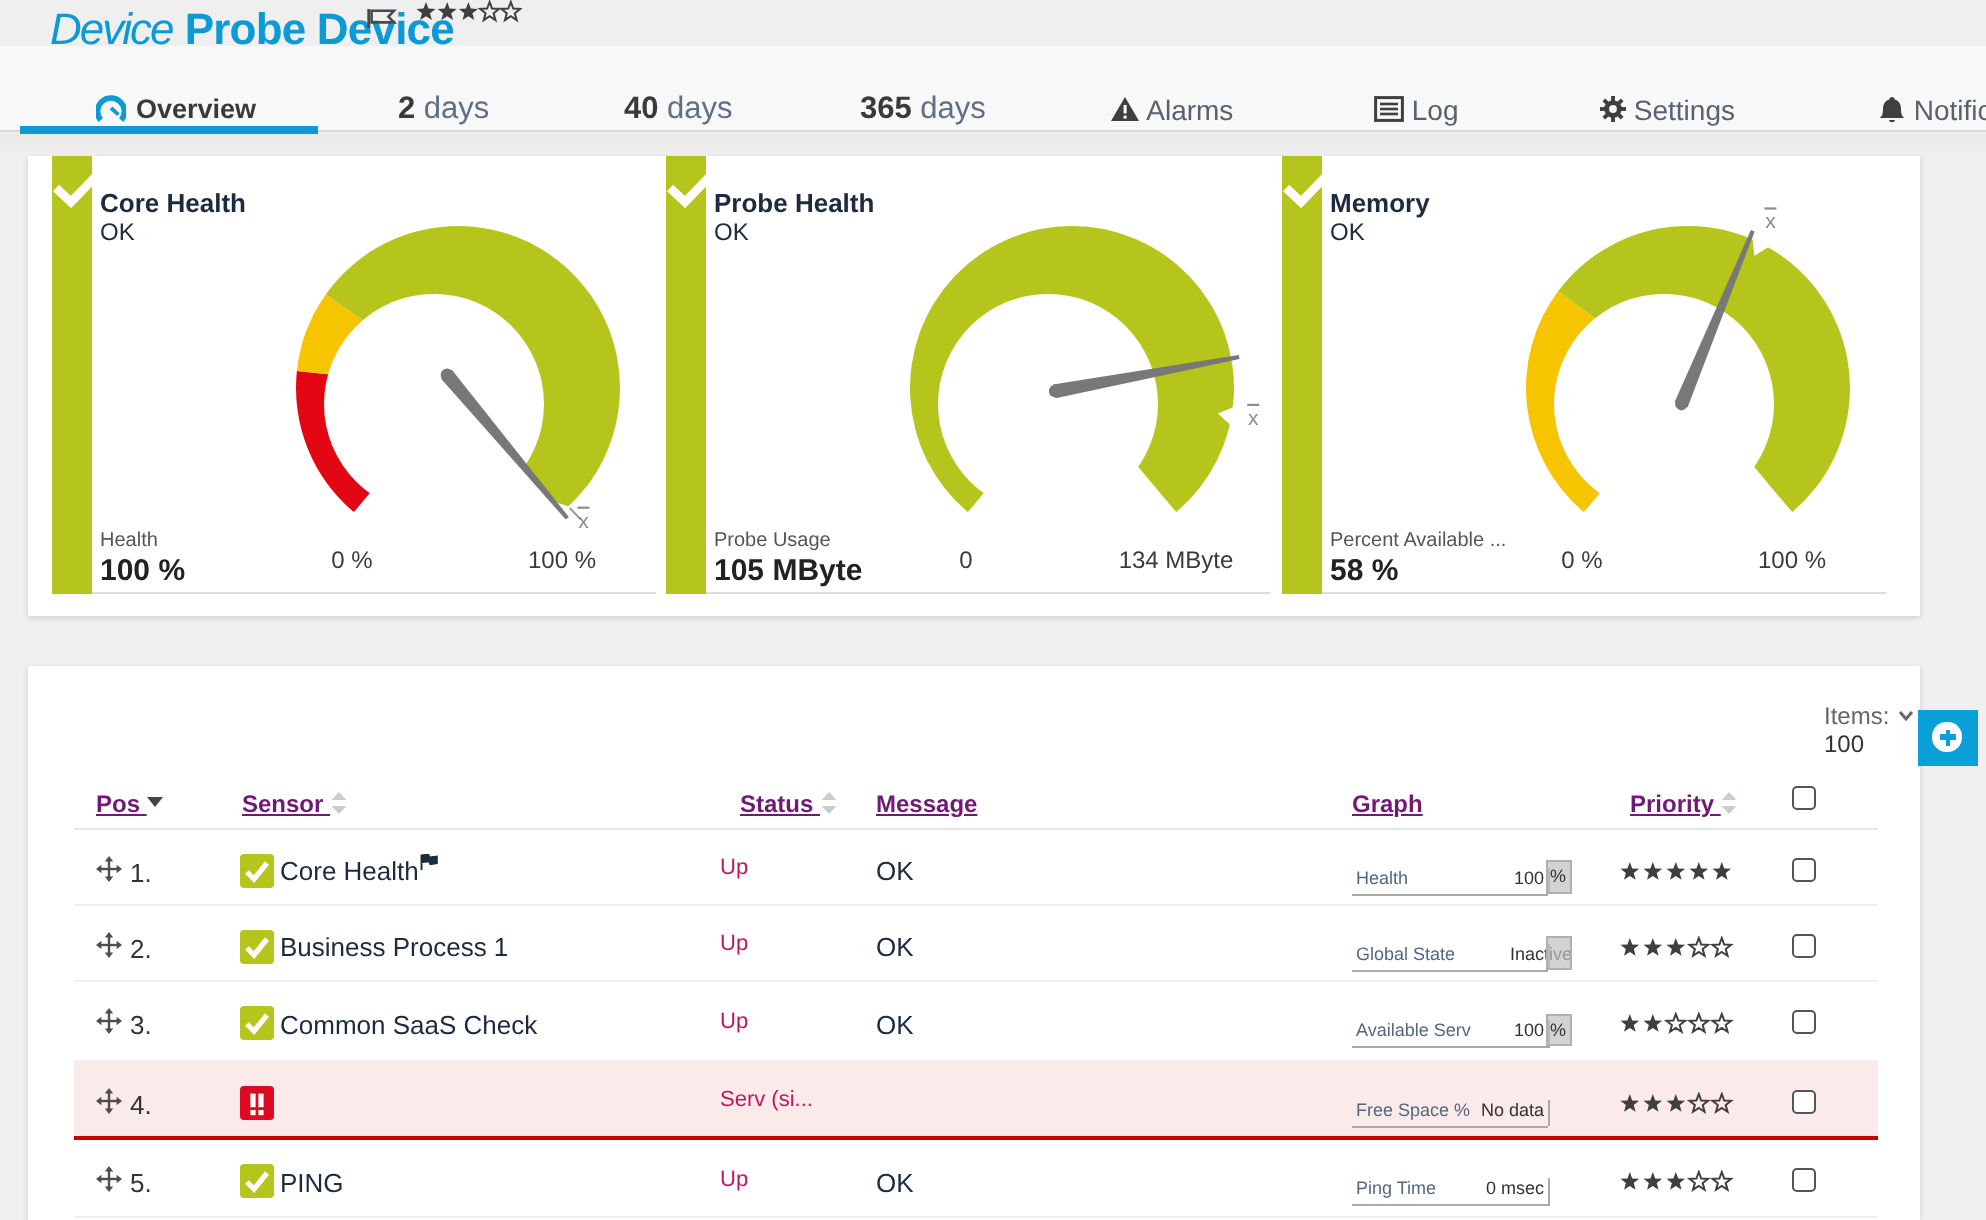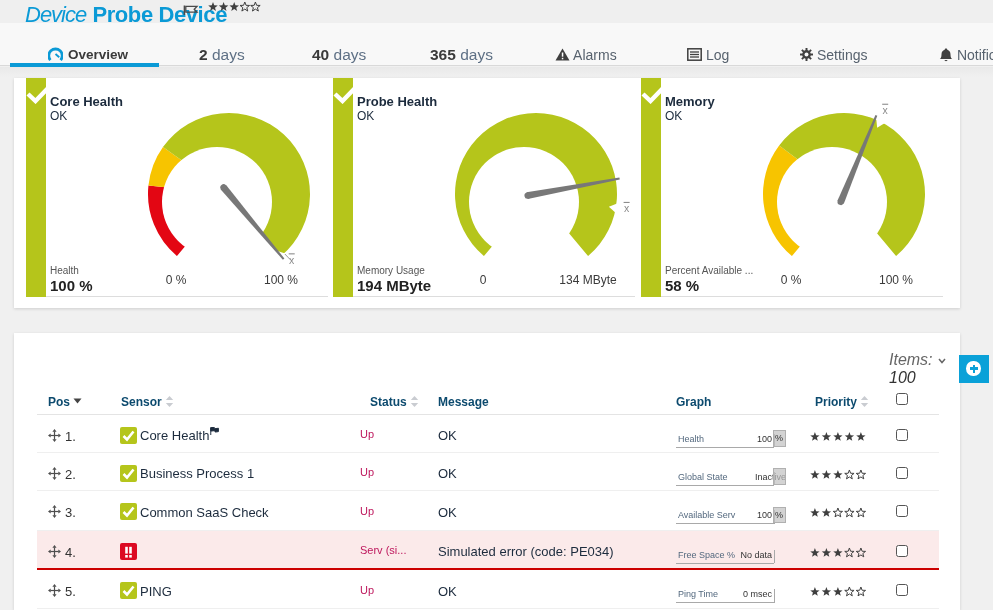--- a/index.html
+++ b/index.html
@@ -19,23 +19,23 @@
 .panel { position:absolute; top:0; width:302px; height:219px; border-bottom:1px solid #ddd; }
 .stripe { position:absolute; left:0; top:0; width:20px; height:219px; background:#b5c51b; }
 .pcheck { position:absolute; left:0px; top:4px; }
 .ptitle { position:absolute; left:24px; top:16px; font-size:13px; font-weight:700; color:#1c2b3d; }
 .psub { position:absolute; left:24px; top:31px; font-size:12px; color:#1c2b3d; }
 .gaugewrap { position:absolute; left:93px; top:6px; width:220px; height:220px; }
 .lblsmall { position:absolute; left:24px; top:187px; font-size:10px; color:#555; white-space:nowrap; }
 .lblbig { position:absolute; left:24px; top:199px; font-size:15px; font-weight:700; color:#222; }
 .scl { position:absolute; top:195px; font-size:12px; color:#3a3a3a; white-space:nowrap; transform:translateX(-50%); }
 .card2 { position:absolute; left:14px; top:333px; width:946px; height:277px; background:#fff; box-shadow:0 1px 3px rgba(0,0,0,0.14); }
-.items { position:absolute; left:875px; top:18px; font-size:16px; color:#666;font-style:italic; }
+.items { position:absolute; left:898px; top:18px; font-size:12px; color:#666; }
 .items b { color:#333; font-weight:400; }
-.th { position:absolute; top:62px; font-size:12px; font-weight:700; color:#0c4a6e; white-space:nowrap; }
+.th { position:absolute; top:62px; font-size:12px; font-weight:700; color:#701a75; white-space:nowrap;text-decoration:underline; }
 .theadline { position:absolute; left:23px; top:81px; width:902px; border-top:1px solid #e4e4e4; }
 .row { position:absolute; left:37px; width:902px; border-bottom:1px solid #efefef; background:#fff; }
 .row.err { background:#fbeaea; border-bottom:2px solid #cc0000; }
 .mv { position:absolute; left:11px; top:13px; }
 .rnum { position:absolute; left:28px; top:14px; font-size:13px; color:#333; }
 .sicon { position:absolute; left:83px; top:12px; width:17px; height:17px; background:#b5c51b; border-radius:2px; }
 .sicon.red { background:#dc0a23; color:#fff; font-size:11px; font-weight:700; text-align:center; line-height:17px; letter-spacing:0.5px; }
 .sname { position:absolute; left:103px; top:13.5px; font-size:13px; color:#1c2b3d; white-space:nowrap; }
 .rowflag { position:relative; top:-5px; left:1px; }
 .rstatus { position:absolute; left:323px; top:13.5px; font-size:11px; color:#be185d; }
@@ -152,22 +152,22 @@
             <circle cx="98.0" cy="118.0" r="55" fill="#ffffff"></circle>
             <polygon points="193.58,118.43 191.45,130.55 182.88,122.80" fill="#ffffff"></polygon>
             <g transform="rotate(-10.48 110.0 110.0)">
               <polygon points="101.0,106.5 195.0,109.0 195.0,111.0 101.0,113.5" fill="#787878"></polygon>
               <circle cx="101.5" cy="110.0" r="3.2" fill="#787878"></circle>
             </g>
             <rect x="197.6" y="117.9" width="6.0" height="1.1" fill="#8c8c8c"></rect>
             <text x="200.6" y="128.4" text-anchor="middle" font-size="10.5" fill="#8c8c8c" font-family="Liberation Sans, sans-serif">x</text>
           </svg>
         </div>
-  <div class="lblsmall">Memory Usage</div>
-  <div class="lblbig">194 MByte</div>
+  <div class="lblsmall">Probe Usage</div>
+  <div class="lblbig">105 MByte</div>
   <div class="scl" style="left:150px">0</div>
   <div class="scl" style="left:255px">134 MByte</div>
 </div>
 
 <div class="panel" style="left:627px">
   <div class="stripe"></div>
   <div class="pcheck"><svg width="27" height="22" viewBox="0 0 27 22">
             <polyline points="2,12 9.5,19 25,3" fill="none" stroke="#fff" stroke-width="4.4"></polyline>
           </svg></div>
   <div class="ptitle">Memory</div>
@@ -327,21 +327,20 @@
           </g>
         </svg></div>
   <div class="rnum">4.</div>
   <div class="sicon red"><svg width="17" height="17" viewBox="0 0 17 17">
           <rect x="5.2" y="3.8" width="2.6" height="6.8" fill="#fff"></rect>
           <rect x="9.2" y="3.8" width="2.6" height="6.8" fill="#fff"></rect>
           <rect x="5.2" y="12" width="2.6" height="2.6" fill="#fff"></rect>
           <rect x="9.2" y="12" width="2.6" height="2.6" fill="#fff"></rect>
         </svg></div>
   <div class="rstatus">Serv (si...</div>
-  <div class="rmsg">Simulated error (code: PE034)</div>
   <div class="glabel">Free Space %</div>
   <div class="gvalue">No data</div>
   <div class="gline"></div>
   <div class="gaxis"></div>
 
   <div class="rstars"><svg width="58" height="11.8" viewBox="0 0 58 11.8">
           <polygon points="4.90,1.00 3.69,4.24 0.24,4.39 2.94,6.54 2.02,9.86 4.90,7.96 7.78,9.86 6.86,6.54 9.56,4.39 6.11,4.24" fill="#3f3f3f"></polygon>
           <polygon points="16.40,1.00 15.19,4.24 11.74,4.39 14.44,6.54 13.52,9.86 16.40,7.96 19.28,9.86 18.36,6.54 21.06,4.39 17.61,4.24" fill="#3f3f3f"></polygon>
           <polygon points="27.90,1.00 26.69,4.24 23.24,4.39 25.94,6.54 25.02,9.86 27.90,7.96 30.78,9.86 29.86,6.54 32.56,4.39 29.11,4.24" fill="#3f3f3f"></polygon>
           <polygon points="39.40,1.00 38.19,4.24 34.74,4.39 37.44,6.54 36.52,9.86 39.40,7.96 42.28,9.86 41.36,6.54 44.06,4.39 40.61,4.24" fill="none" stroke="#3f3f3f" stroke-width="1"></polygon>

